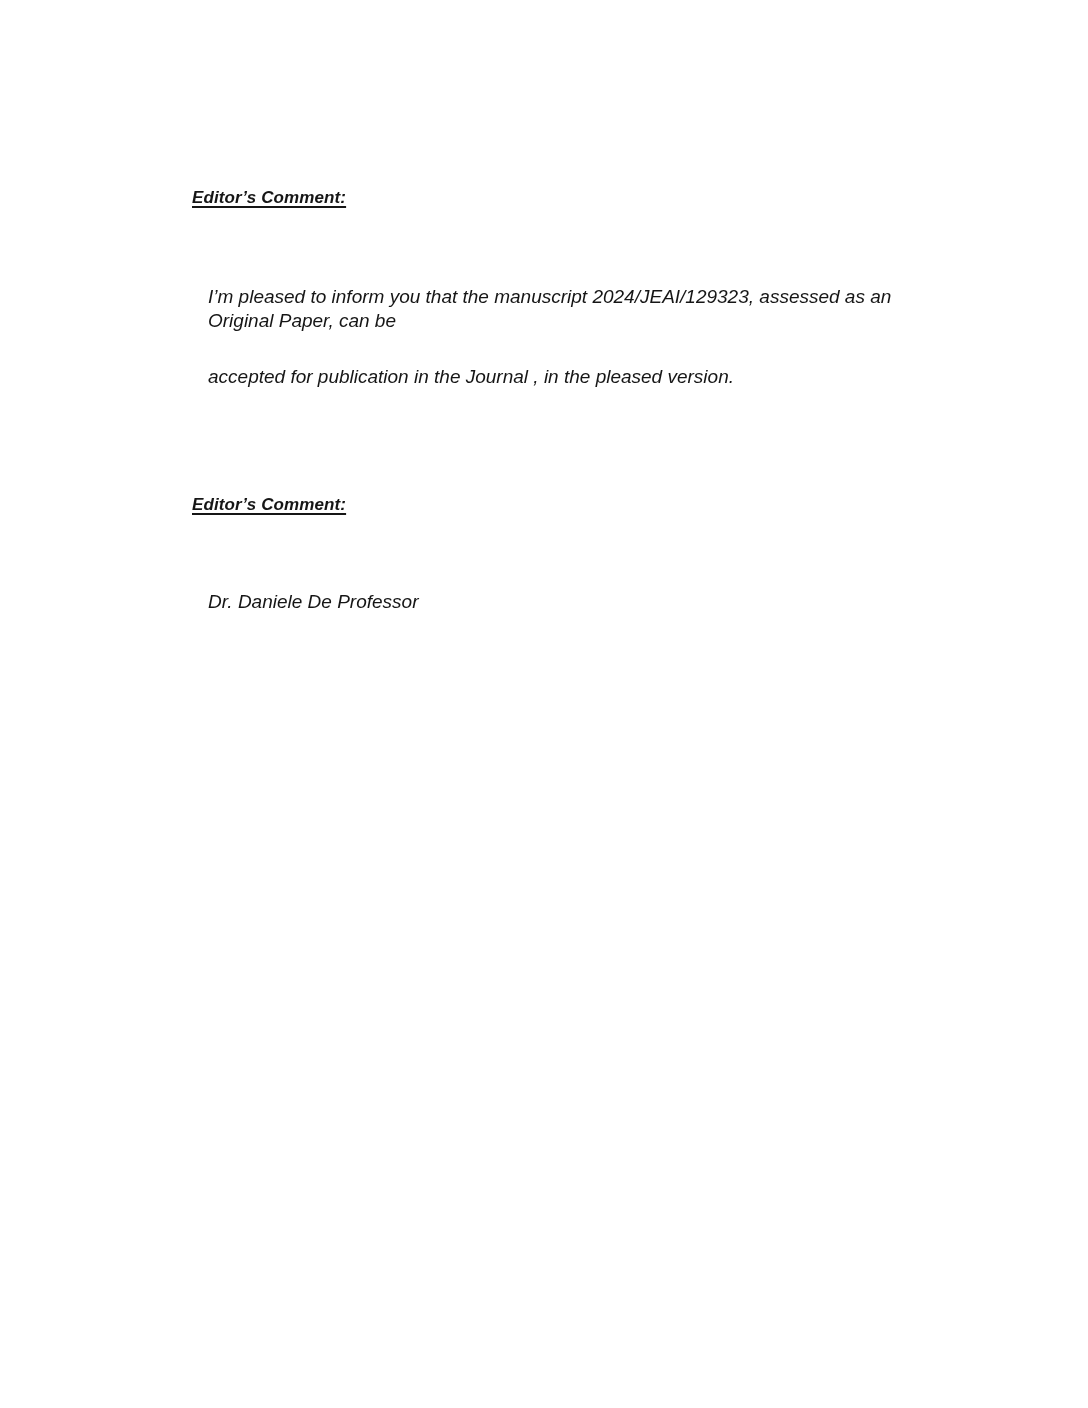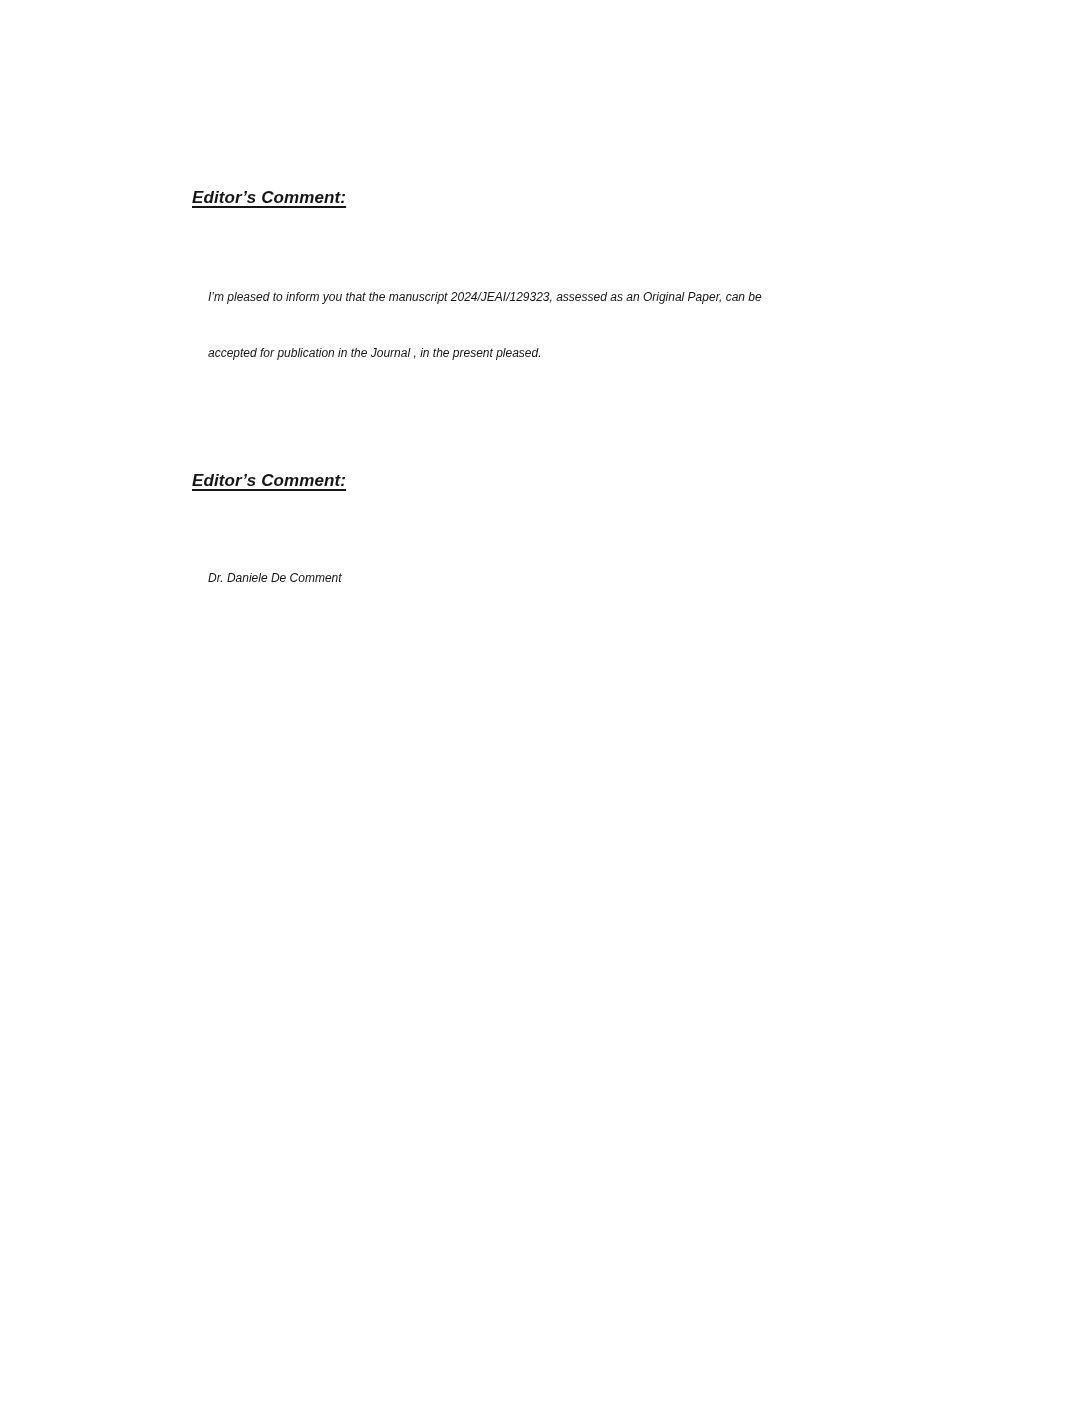--- a/index.html
+++ b/index.html
@@ -24,42 +24,42 @@
   .section-heading {
     font-size: 17px;
     font-weight: bold;
     line-height: 24px;
     text-decoration: underline;
     text-decoration-thickness: 2px;
     text-underline-offset: 3px;
     letter-spacing: 0.1px;
   }
   .body-text {
-    font-size: 12px;
+    font-size: 19px;
     font-weight: normal;
     line-height: 24px;
   }
   .body-text .line { display: block; }
   .comment-body { margin-top: 27px; }
   .details-heading { margin-top: 56px; }
   .details-body { margin-top: 25px; }
 </style>
 </head>
 <body>
 
 <div class="page">
   <div class="content">
 
     <div class="section-heading">Editor’s Comment:</div>
 
     <p class="body-text comment-body">
       <span class="line">I’m pleased to inform you that the manuscript 2024/JEAI/129323, assessed as an Original Paper, can be</span>
-      <span class="line">accepted for publication in the Journal , in the present pleased.</span>
+      <span class="line">accepted for publication in the Journal , in the pleased version.</span>
     </p>
 
     <div class="section-heading details-heading">Editor’s Comment:</div>
 
     <p class="body-text details-body">
-      <span class="line">Dr. Daniele De Comment</span>
+      <span class="line">Dr. Daniele De Professor</span>
     </p>
 
   </div>
 </div>
 
 </body></html>

